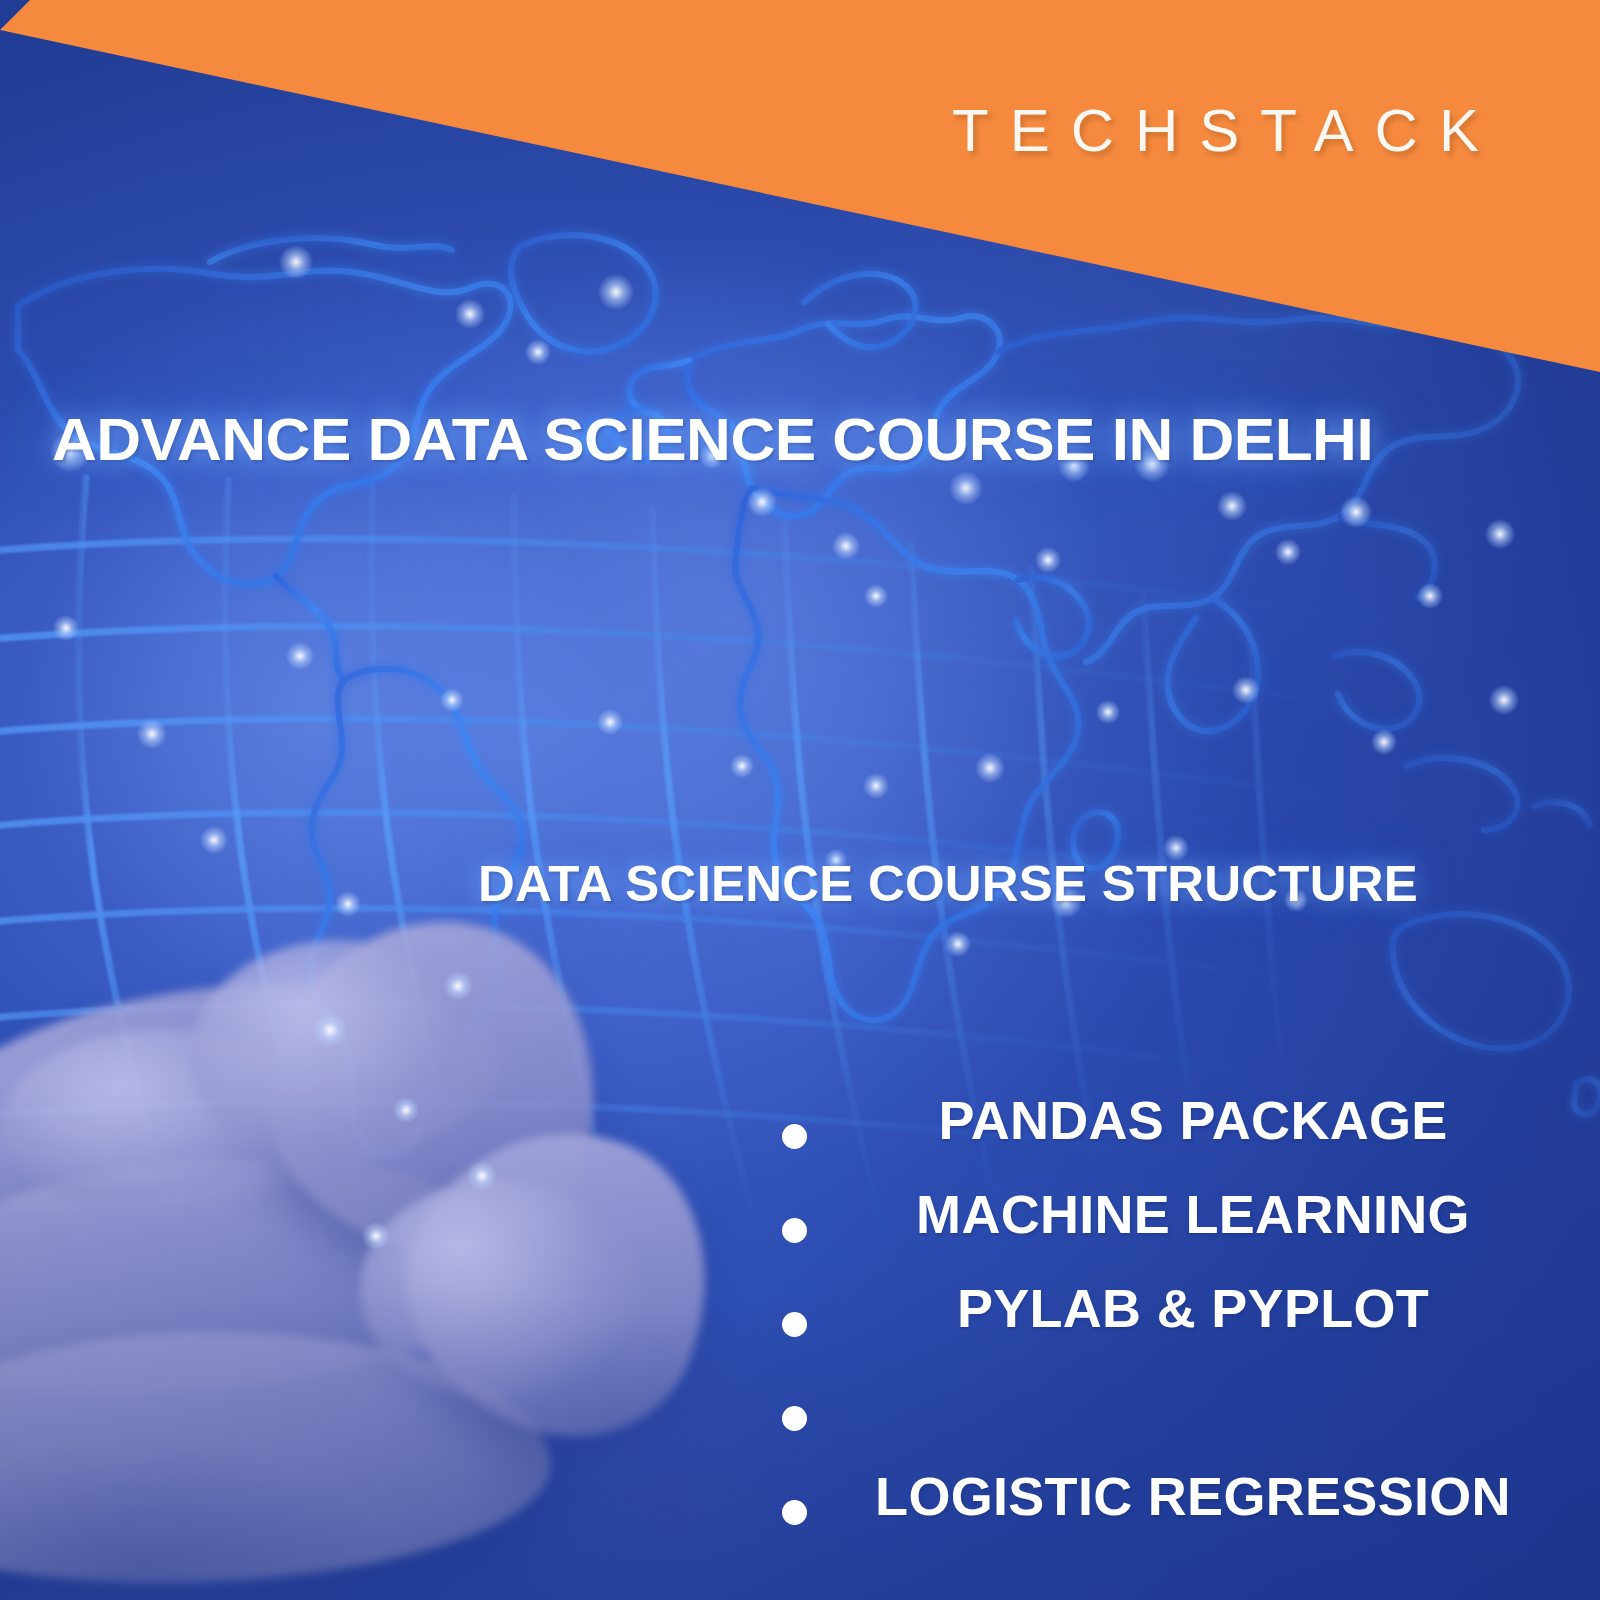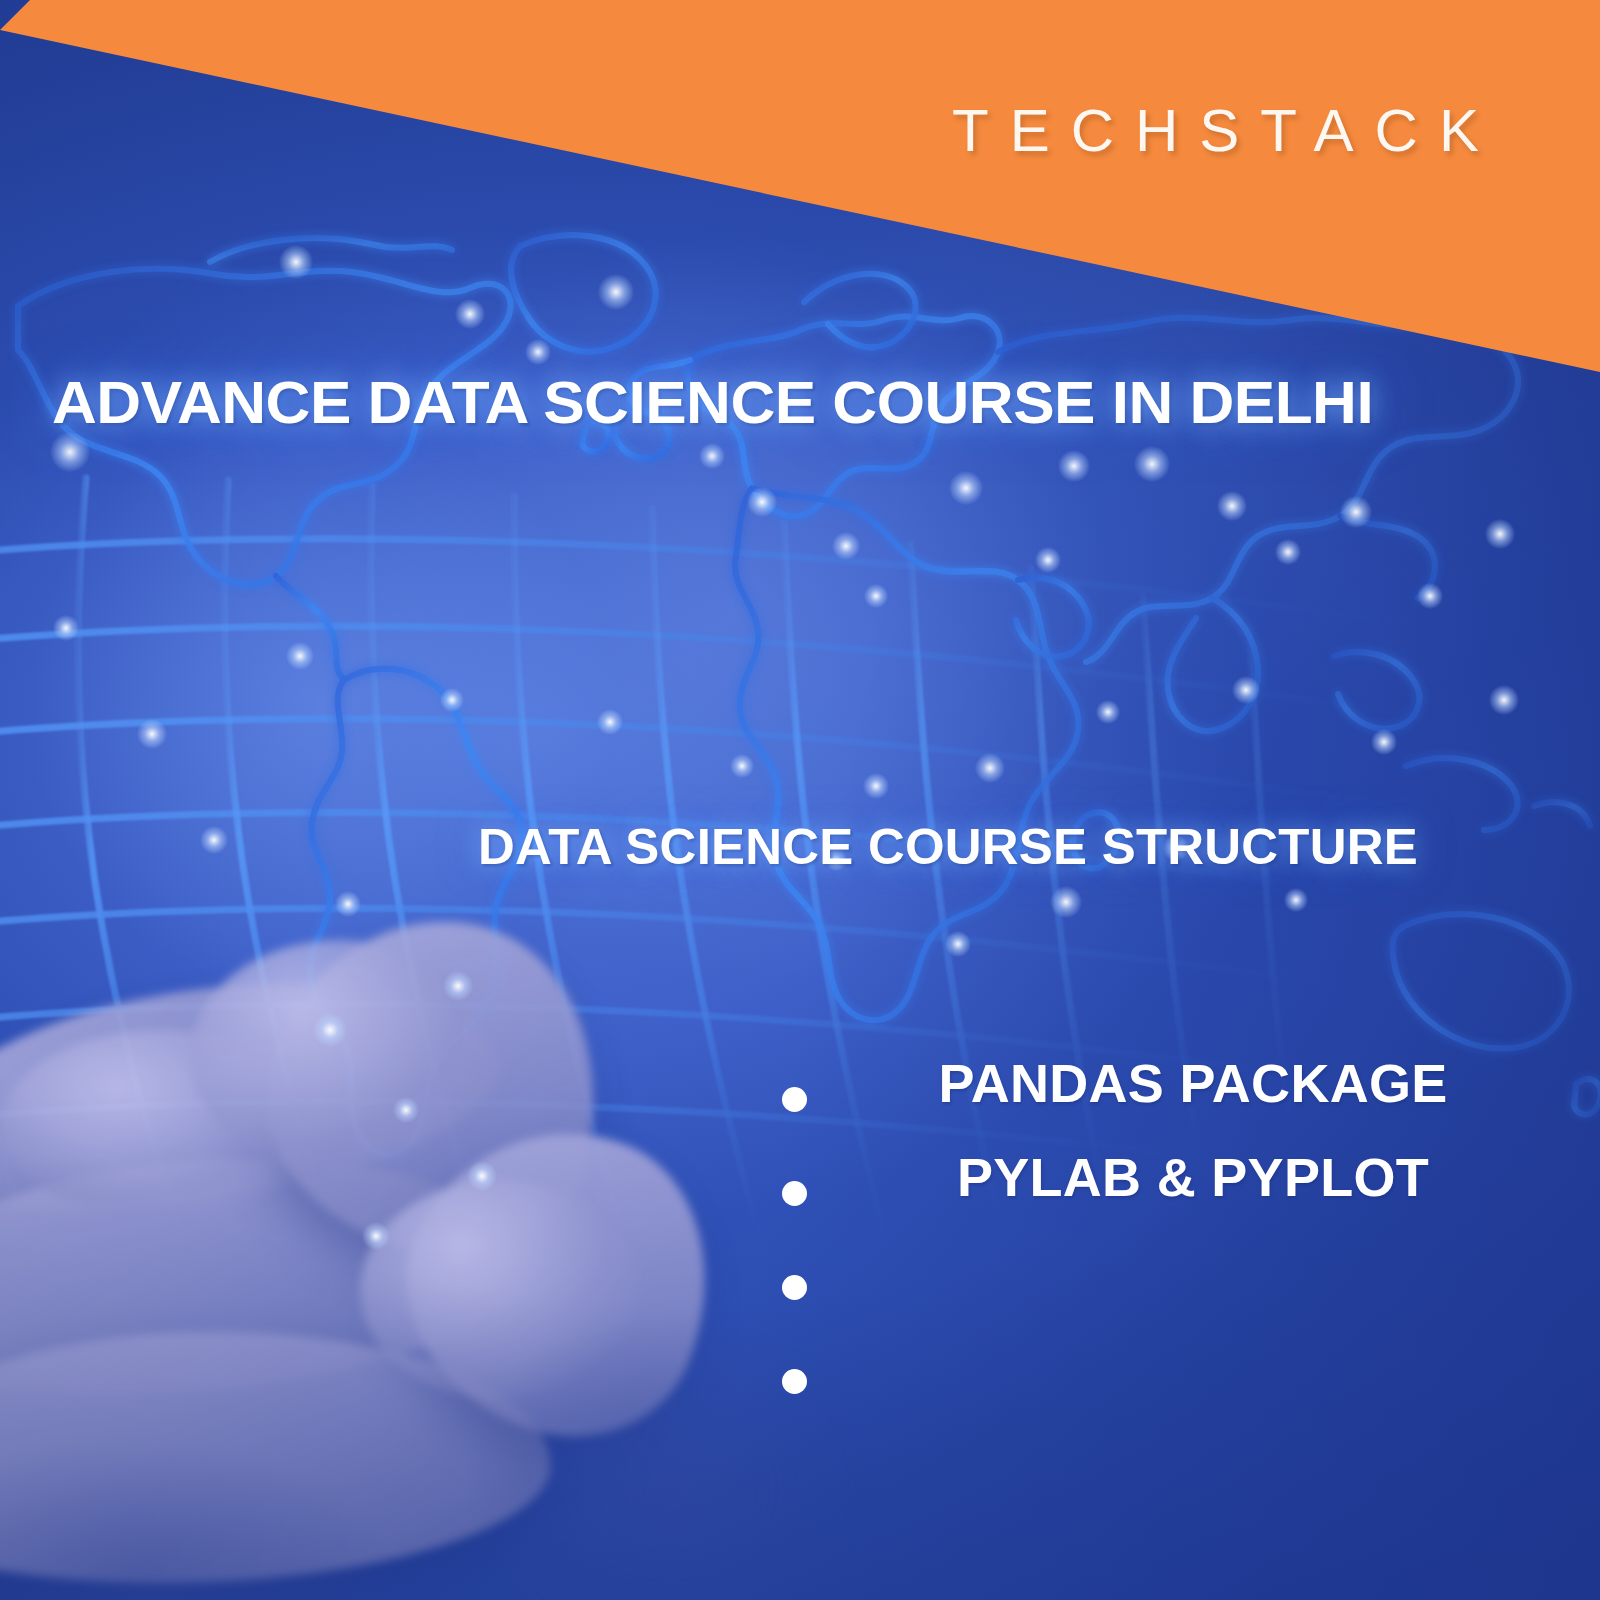--- a/index.html
+++ b/index.html
@@ -106,21 +106,21 @@
     font-size: 60px;
     font-weight: 400;
     letter-spacing: 21px;
     color: #fdf7f2;
     white-space: nowrap;
     text-shadow: 3px 4px 5px rgba(120,55,10,.30);
     font-family: "Liberation Sans", sans-serif;
   }
 
   
-  .content { position: absolute; inset: 0; z-index: 8; }
+  .content { position: absolute; inset: 0; z-index: 8; margin-top: 37px; }
 
   .headline {
     position: absolute;
     left: 52px;
     top: 368px;
     font-size: 60px;
     font-weight: bold;
     color: #ffffff;
     letter-spacing: -0.5px;
     white-space: nowrap;
@@ -402,24 +402,29 @@
 
     <div class="subheading">DATA SCIENCE COURSE STRUCTURE</div>
 
     <div class="bullet-list" id="bullets">
         <div class="bullet-row">
           <span class="bullet-dot"></span>
           <span class="bullet-text">PANDAS PACKAGE</span>
         </div>
         <div class="bullet-row">
           <span class="bullet-dot"></span>
+          <span class="bullet-text">MACHINE LEARNING</span>
+        </div>
+        <div class="bullet-row">
+          <span class="bullet-dot"></span>
           <span class="bullet-text">PYLAB &amp; PYPLOT</span>
         </div>
         <div class="bullet-row">
           <span class="bullet-dot"></span>
         </div>
         <div class="bullet-row">
           <span class="bullet-dot"></span>
+          <span class="bullet-text">LOGISTIC REGRESSION</span>
         </div>
       </div>
 
   </div>
 </div>
 
 </body></html>

